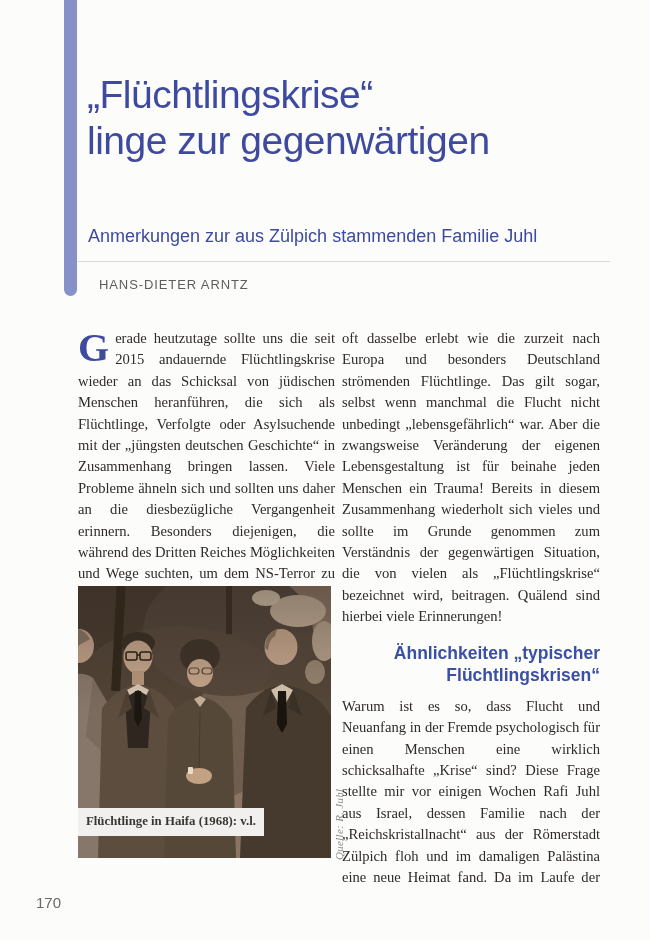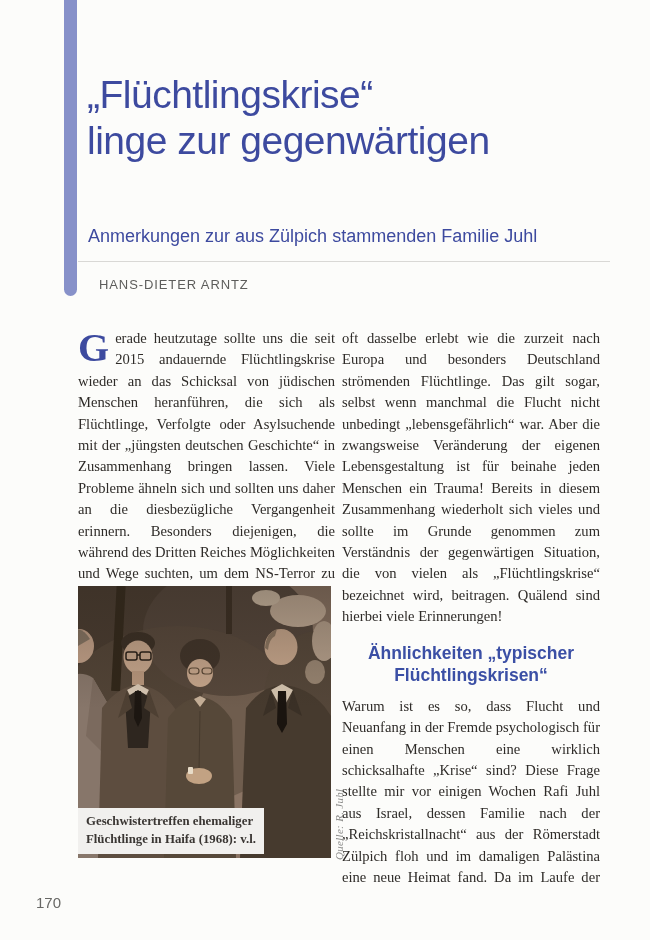--- a/index.html
+++ b/index.html
@@ -41,21 +41,21 @@
   .col p{margin:0;}
   .col-left{left:78px; height:258px; overflow:hidden;}
   .col-right{left:342px; width:258px; height:565px; overflow:hidden;}
   .dropcap{
     float:left; font-size:40px; line-height:36px; font-weight:700;
     color:#3d4a9f; padding:2px 6px 0 0; font-family:"Liberation Serif", serif;
   }
   .section-heading{
     font-family:"Liberation Sans", sans-serif;
     font-size:17.5px; line-height:22px; font-weight:700;
-    color:#3b4fa5; margin:14px 0 10px 0; text-align:center;
+    color:#3b4fa5; margin:14px 0 10px 0; text-align:right;
   }
   .photo{
     position:absolute; left:78px; top:586px; width:253px; height:272px;
     overflow:hidden; background:#8a7464;
   }
   .photo svg{display:block;}
   .caption{
     position:absolute; left:78px; top:808px; width:max-content;
     background:#f1f0ee; padding:4px 8px 6px 8px; z-index:3;
     font-family:"Liberation Serif", serif; font-weight:700;
@@ -159,21 +159,20 @@
       <path d="M193 104 L204 98 L215 104 L204 124 Z" fill="#d5c5b0"></path>
       <path d="M200 105 L208 105 L209 138 L204 147 L199 138 Z" fill="#1a140f"></path>
       <path d="M193 104 L185 130 L198 122 Z" fill="#3a3026"></path>
       <path d="M215 104 L224 130 L210 122 Z" fill="#3a3026"></path>
 
       <rect x="0" y="0" width="253" height="272" fill="url(#vg)"></rect>
     </svg>
   </div>
 
   <div class="caption">
-    <span>Geschwistertreffen ehemaliger</span>
     <span>Flüchtlinge in Haifa (1968): v.l.</span>
   </div>
 
   <div class="credit">Quelle: R. Juhl</div>
 
   <div class="page-number">170</div>
 
 </div>
 
 </body></html>

